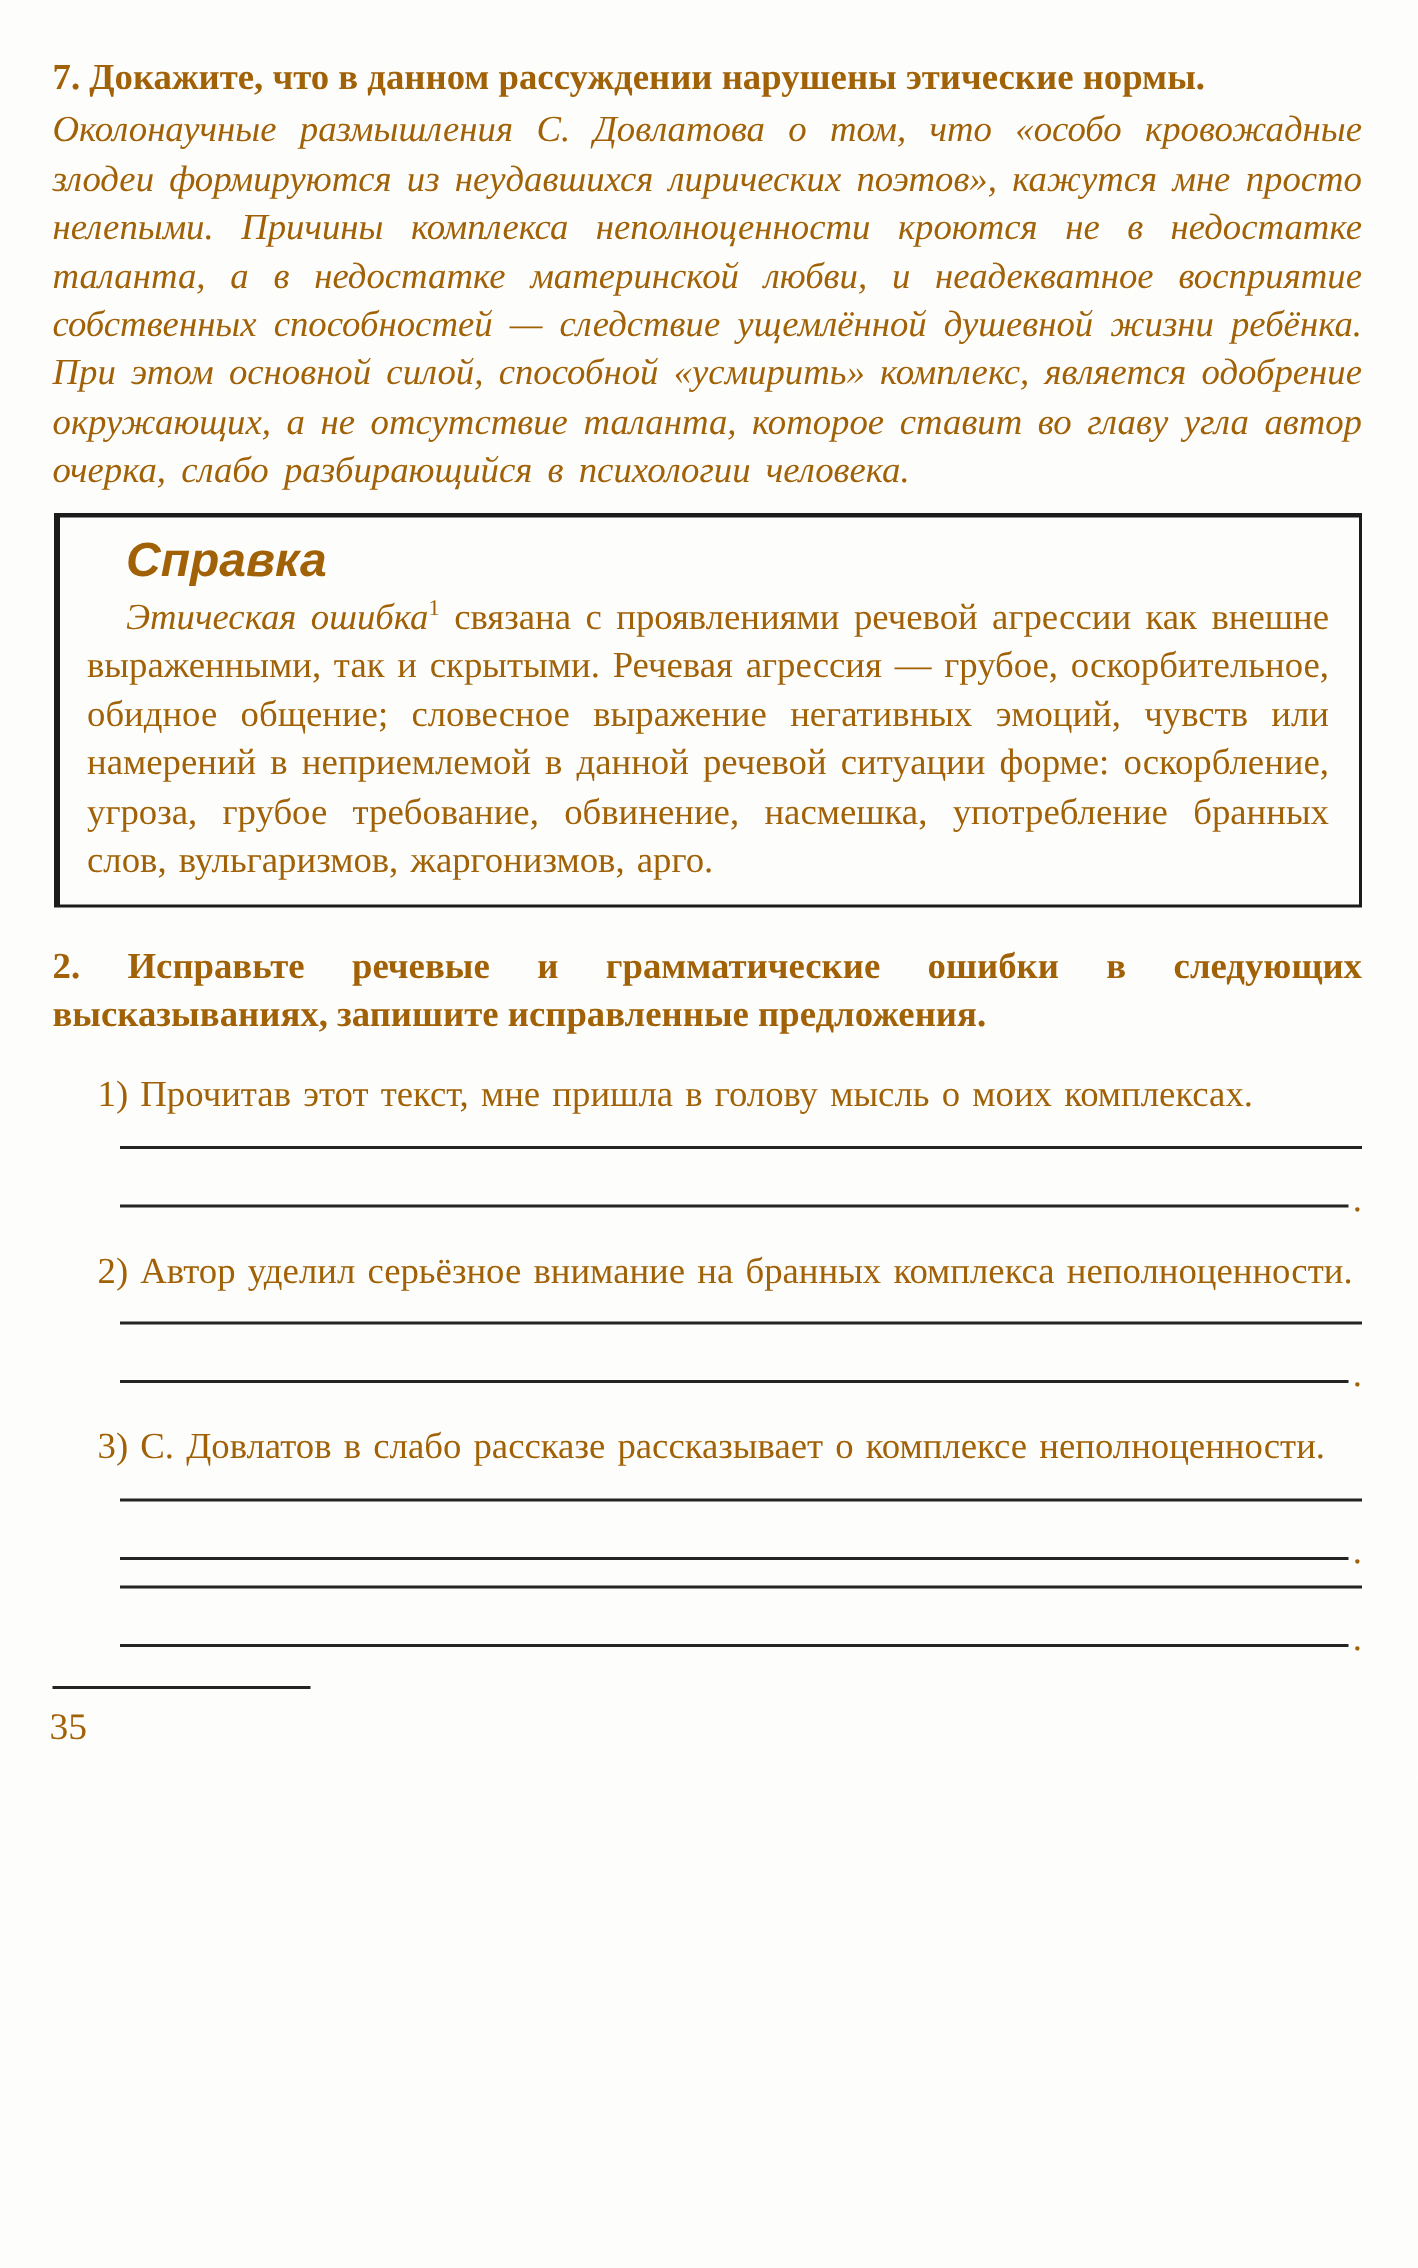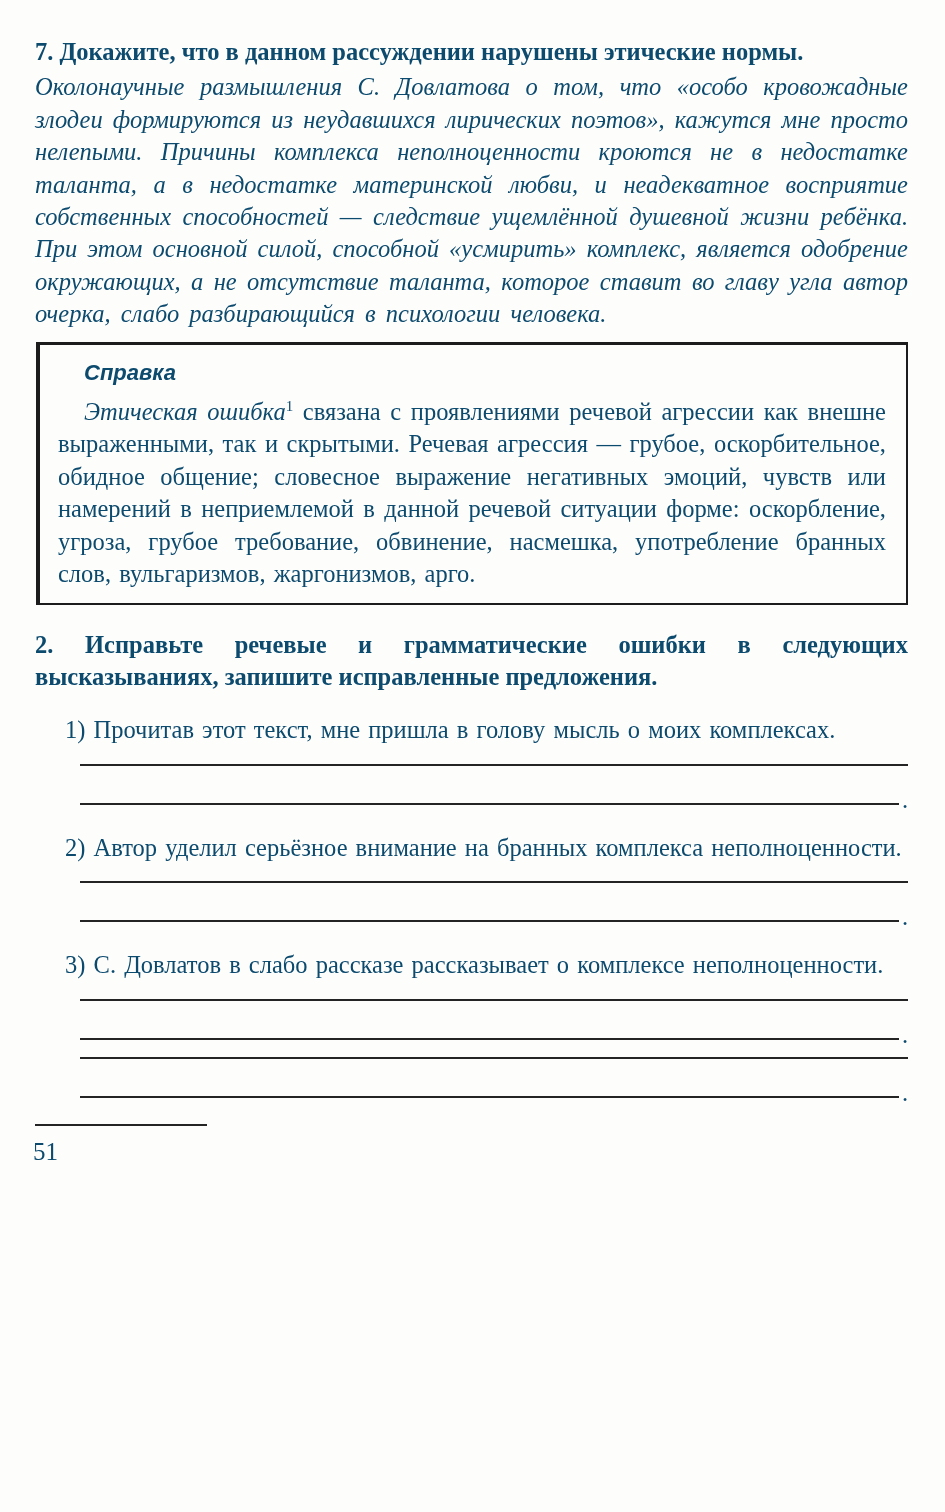--- a/index.html
+++ b/index.html
@@ -6,21 +6,21 @@
     margin: 0;
     padding: 0;
     background: #ffffff;
   }
   .page {
     position: relative;
     width: 945px;
     min-height: 1512px;
     box-sizing: border-box;
     background: #fdfdfc;
-    color: #0c4a6e;
+    color: #a16207;
     padding: 36px 37px 20px 35px;
     font-family: "Liberation Serif", serif;
     font-size: 24.5px;
     line-height: 32.4px;
     overflow: hidden;
   }
   .task-heading {
     font-weight: bold;
     text-align: justify;
     margin: 0;
@@ -35,21 +35,21 @@
     border: 2px solid #1c1c1c;
     border-top-width: 3px;
     box-shadow: -2px 0 0 #1c1c1c;
     margin: 11px 0 0 3px;
     padding: 12px 20px 12px 18px;
   }
   .ref-title {
     font-family: "Liberation Sans", sans-serif;
     font-style: italic;
     font-weight: bold;
-    font-size: 22px;
+    font-size: 32px;
     margin: 0 0 7px 26px;
   }
   .ref-text {
     text-align: justify;
     text-indent: 26px;
     word-spacing: 2px;
     margin: 0;
   }
   .ref-term { font-style: italic; }
   sup {
@@ -157,15 +157,15 @@
     <div class="rule-row">
         <div class="rule"></div>
         <span class="dot">.</span>
       </div>
   </div>
 
 
   <div class="footnote-divider"></div>
 
 
-  <p class="page-number">51</p>
+  <p class="page-number">35</p>
 
 </div>
 
 </body></html>

